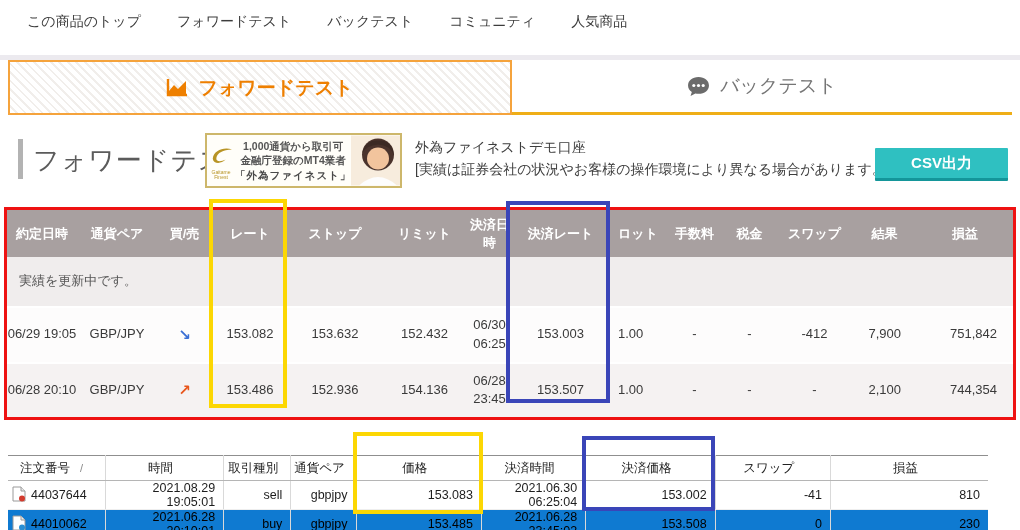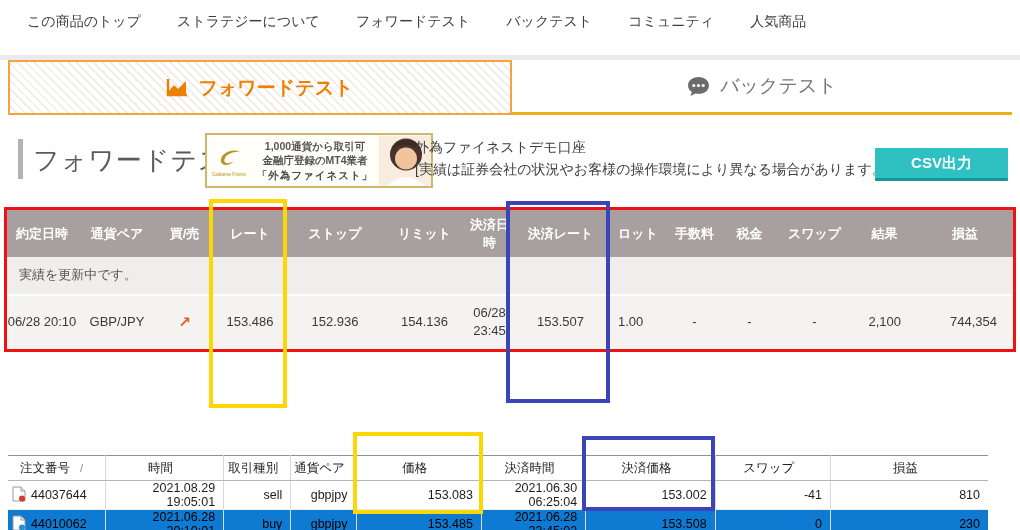--- a/index.html
+++ b/index.html
@@ -19,21 +19,21 @@
   .tab.active { border:2px solid var(--tab-orange,#f5a33c);
     background:repeating-linear-gradient(45deg,#ffffff 0 4px,#f1eeeb 4px 6px);
     color:var(--tab-orange-text,#ee7f00); font-weight:bold; }
   .tab.inactive { background:#fff; color:#757575; border-bottom:3px solid #efae17; }
   .tab .ticon { display:inline-flex; }
 
   
   .title-bar { position:absolute; left:18px; top:139px; width:5px; height:40px; background:#b3b3b3; }
   .page-title { position:absolute; left:33px; top:143px; font-size:26px; color:#5b5b5b; letter-spacing:1px; }
 
-  .banner { position:absolute; left:205px; top:133px; width:228px; height:55px;
+  .banner { position:absolute; left:205px; top:133px; width:197px; height:55px;
             border:2px solid var(--banner-gold,#cdb76b); background:#fffef9;
             display:flex; align-items:center; cursor:pointer; overflow:hidden; }
   .banner-logo { width:44px; text-align:center; line-height:1; padding-top:2px; }
   .banner-logo .logo-text { display:block; font-size:5px; color:#b89425; margin-top:1px; }
   .banner-lines { flex:1; font-size:10.5px; font-weight:bold; color:#555; line-height:1.35;
                   text-align:center; white-space:nowrap; }
   .banner-lines .l3 { color:#4a4a4a; letter-spacing:1px; }
   .banner-photo { width:52px; height:51px; flex:0 0 auto; }
 
   .desc { position:absolute; left:415px; top:137px; font-size:14px; color:#3d3d3d; line-height:1.55; }
@@ -43,21 +43,21 @@
              color:#fff; font-weight:bold; font-size:15px; cursor:pointer; border-radius:1px;
              font-family:inherit; }
 
   
   .main-table-wrap { position:absolute; left:4px; top:207px; width:1012px;
                      border:3px solid var(--red-border,#ee1212); background:#ef4444; }
   table { border-collapse:collapse; table-layout:fixed; width:100%; }
   .main-table th { background:var(--header-bg,#a8a0a0); color:#fff; font-size:13px; font-weight:bold;
                    height:47px; text-align:center; vertical-align:middle; line-height:1.35; padding:0 2px; }
   .main-table td { font-size:13px; color:#3a3a3a; text-align:center; vertical-align:middle; line-height:1.45; }
-  .main-table .notice-row td { background:#f0eded; color:#555; text-align:left; padding:9px 12px; height:34px; }
+  .main-table .notice-row td { background:#f0eded; color:#555; text-align:left; padding:15px 12px; height:34px; }
   .main-table .data-row-1 td { background:#fdfcfc; height:56px; border-top:2px solid #fff; }
   .main-table .data-row-2 td { background:#f5f2f2; height:54px; border-top:2px solid #fff; }
   .main-table td.lot { text-align:left; padding-left:9px; }
   .main-table td.num-r { text-align:right; padding-right:16px; }
   .dir { font-size:15px; font-weight:bold; }
   .dir-sell { color:var(--arrow-sell,#3b6fd4); }
   .dir-buy  { color:var(--arrow-buy,#e8561c); }
 
   
   .orders-wrap { position:absolute; left:8px; top:455px; width:980px; }
@@ -81,21 +81,20 @@
   #hl-main-rate        { left:209px; top:199px; width:78px;  height:209px; }
   #hl-main-close-rate  { left:506px; top:201px; width:104px; height:202px; }
   #hl-bottom-price     { left:353px; top:432px; width:130px; height:82px; }
   #hl-bottom-close     { left:582px; top:436px; width:133px; height:75px; }
 </style>
 </head>
 <body>
 
 <nav class="topnav">
   <a>この商品のトップ</a>
-  <a>ストラテジーについて</a>
   <a>フォワードテスト</a>
   <a>バックテスト</a>
   <a>コミュニティ</a>
   <a>人気商品</a>
 </nav>
 <div class="nav-rule"></div>
 
 <div class="tabs">
   <div class="tab active">
     <span class="ticon">
@@ -185,20 +184,36 @@
         <th>税金</th>
         <th>スワップ</th>
         <th>結果</th>
         <th>損益</th>
       </tr>
     </thead>
     <tbody>
       <tr class="notice-row">
         <td colspan="14">実績を更新中です。</td>
       </tr>
+      <tr class="data-row-1">
+        <td>06/29 19:05</td>
+        <td>GBP/JPY</td>
+        <td><span class="dir dir-sell">↘</span></td>
+        <td>153.082</td>
+        <td>153.632</td>
+        <td>152.432</td>
+        <td>06/30 06:25</td>
+        <td>153.003</td>
+        <td class="lot">1.00</td>
+        <td>-</td>
+        <td>-</td>
+        <td>-412</td>
+        <td class="num-r">7,900</td>
+        <td class="num-r">751,842</td>
+      </tr>
       <tr class="data-row-2">
         <td>06/28 20:10</td>
         <td>GBP/JPY</td>
         <td><span class="dir dir-buy">↗</span></td>
         <td>153.486</td>
         <td>152.936</td>
         <td>154.136</td>
         <td>06/28 23:45</td>
         <td>153.507</td>
         <td class="lot">1.00</td>

